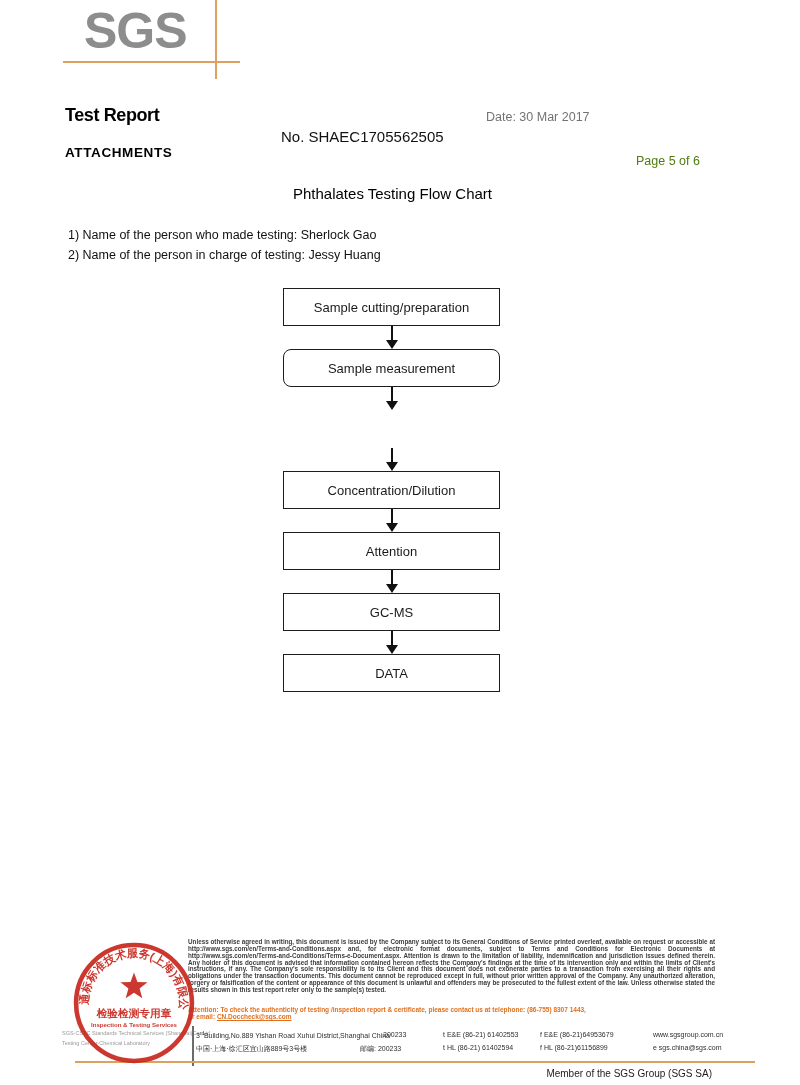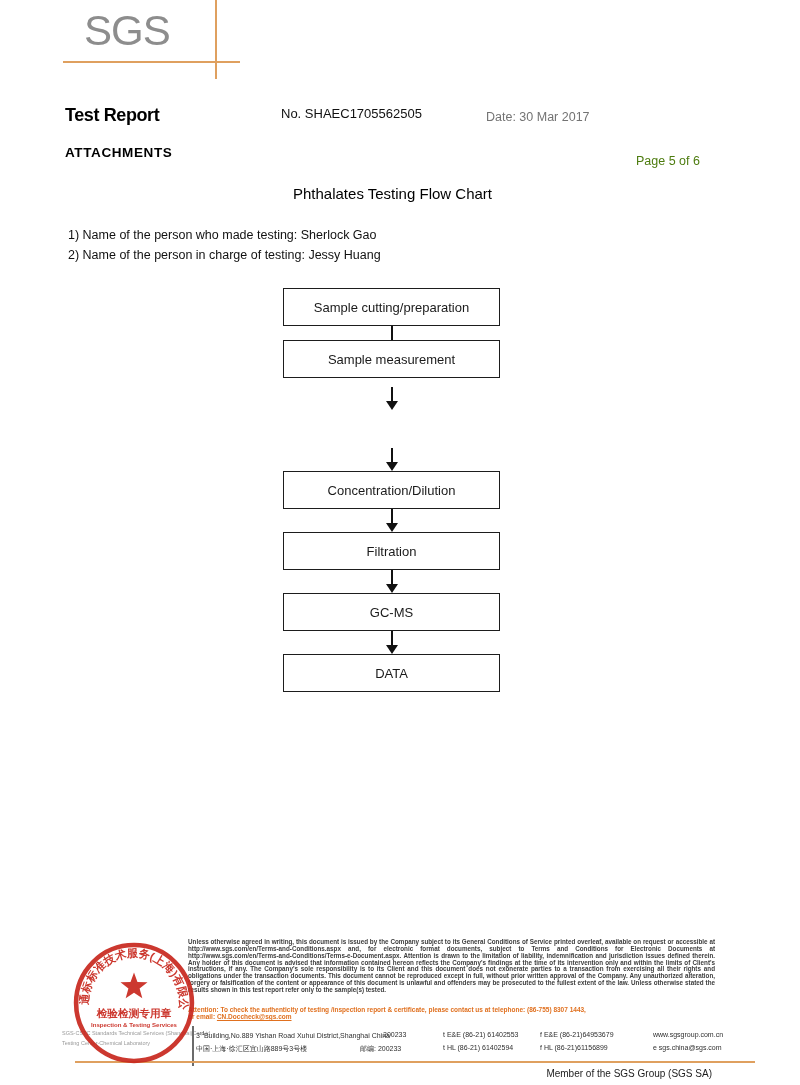--- a/index.html
+++ b/index.html
@@ -1,41 +1,41 @@
 <!DOCTYPE html>
 <html><head>
 <meta charset="utf-8">
 <style>
   * { margin:0; padding:0; box-sizing:border-box; }
   html,body { width:800px; height:1085px; background:#ffffff; }
   body { position:relative; font-family:"Liberation Sans","DejaVu Sans",sans-serif; color:#111; overflow:hidden; }
   .abs { position:absolute; }
 
   
-  .logo-text { left:84px; top:0px; font-size:42px; font-weight:normal; color:#8d8d8d; letter-spacing:-1px; line-height:62px; }
+  .logo-text { left:84px; top:0px; font-size:50px; font-weight:bold; color:#8d8d8d; letter-spacing:-1px; line-height:62px; }
   .logo-hline { left:63px; top:61px; width:177px; height:2px; background:#dfa05f; }
   .logo-vline { left:215px; top:0px; width:2px; height:79px; background:#dfa05f; }
 
   
   .test-report { left:65px; top:105px; font-size:18px; font-weight:bold; letter-spacing:-0.4px; color:#000; }
-  .report-no  { left:281px; top:106px; font-size:13px; color:#111; }
+  .report-no  { left:281px; top:128px; font-size:15px; color:#111; }
   .hdr-date   { left:486px; top:110px; font-size:12.5px; color:#737373; }
   .hdr-page   { left:636px; top:110px; font-size:12.5px; color:#4d7c0f;margin-top:44px; }
 
   .attachments { left:65px; top:145px; font-size:13.5px; font-weight:bold; letter-spacing:0.6px; color:#000; }
   .chart-title { left:60px; top:185px; width:665px; text-align:center; font-size:15px; font-weight:normal; color:#000; }
 
   .note-1 { left:68px; top:228px; font-size:12.5px; color:#111; }
   .note-2 { left:68px; top:248px; font-size:12.5px; color:#111; }
 
   
   .flow { left:283px; top:288px; width:217px; height:515px; }
   .fbox { position:absolute; left:0; width:217px; height:38px; border:1.5px solid #1d1d1d; background:#fff;
           display:flex; align-items:center; justify-content:center; font-size:13px; color:#1a1a1a; }
-  .fb0 { top:0; } .fb1 { top:52px; } .fb2 { top:122px; } .fb3 { top:183px; }
+  .fb0 { top:0; } .fb1 { top:61px;border-radius:8px; } .fb2 { top:122px; } .fb3 { top:183px; }
   .fb4 { top:244px; } .fb5 { top:305px; } .fb6 { top:366px; }
   .stem { position:absolute; left:107.5px; width:2px; height:14px; background:#111; }
   .head { position:absolute; left:102.5px; width:0; height:0;
           border-left:6px solid transparent; border-right:6px solid transparent; border-top:9px solid #111; }
   .a0 .stem{top:38px;} .a0 .head{top:52px;}
   .a1 .stem{top:99px;} .a1 .head{top:113px;}
   .a2 .stem{top:160px;} .a2 .head{top:174px;}
   .a3 .stem{top:221px;} .a3 .head{top:235px;}
   .a4 .stem{top:282px;} .a4 .head{top:296px;}
   .a5 .stem{top:343px;} .a5 .head{top:357px;}
@@ -93,21 +93,21 @@
     </div>
   <div class="arrow a2">
       <div class="stem"></div>
       <div class="head"></div>
     </div>
   <div class="fbox fb3">Concentration/Dilution</div>
   <div class="arrow a3">
       <div class="stem"></div>
       <div class="head"></div>
     </div>
-  <div class="fbox fb4">Filtration</div>
+  <div class="fbox fb4">Attention</div>
   <div class="arrow a4">
       <div class="stem"></div>
       <div class="head"></div>
     </div>
   <div class="fbox fb5">GC-MS</div>
   <div class="arrow a5">
       <div class="stem"></div>
       <div class="head"></div>
     </div>
   <div class="fbox fb6">DATA</div>

